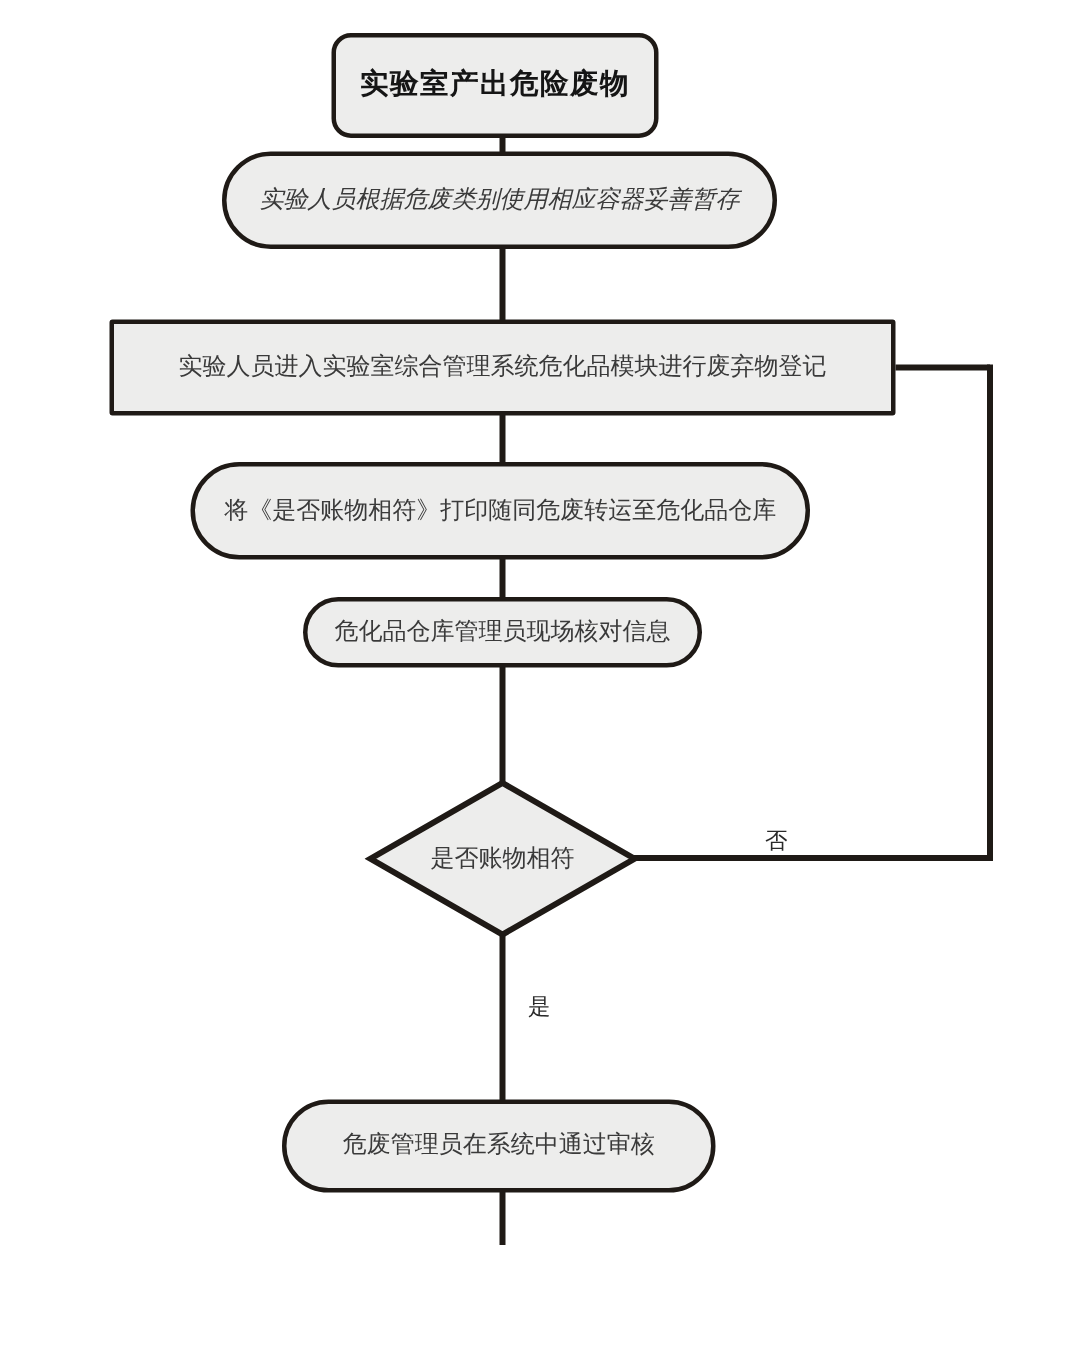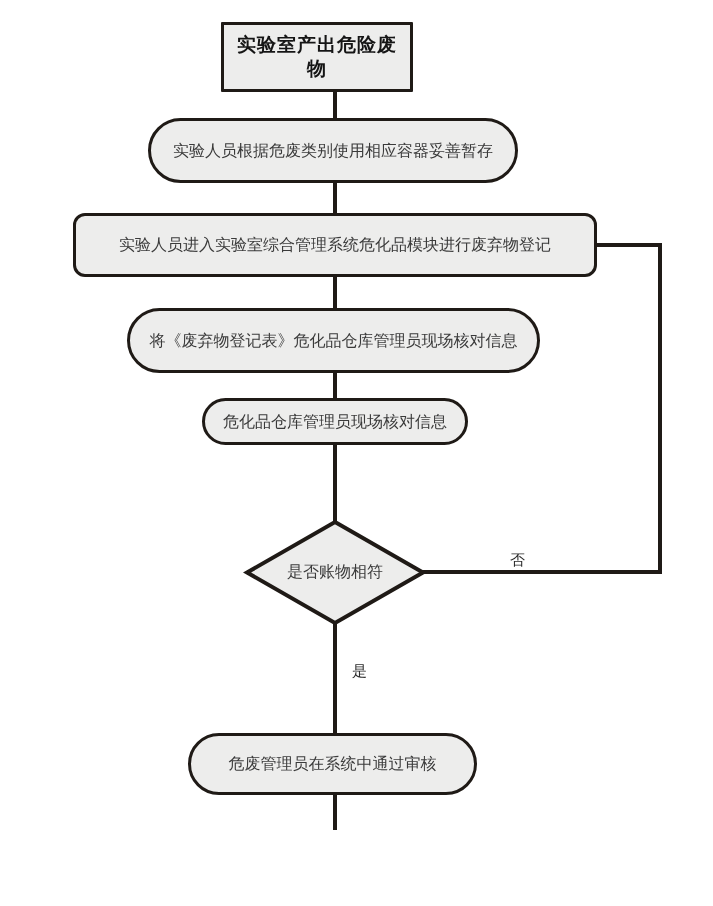--- a/index.html
+++ b/index.html
@@ -30,30 +30,30 @@
     font-size: 16px;
     line-height: 1.25;
     display: flex;
     align-items: center;
     justify-content: center;
     text-align: center;
     z-index: 2;
     padding: 0 10px;
   }
   .node.start {
-    left: 221px; top: 22px; width: 192px; height: 70px;
-    border-radius: 1px;
+    left: 221px; top: 22px; width: 218px; height: 70px;
+    border-radius: 13px;
     font-weight: bold;
     font-size: 19px;
     color: #151515;
     letter-spacing: 1px;
   }
   .node.stadium { border-radius: 40px; }
-  .node.temp     { left: 148px; top: 118px; width: 370px; height: 65px; }
-  .node.register { left: 73px;  top: 213px; width: 524px; height: 64px; border-radius: 12px; }
+  .node.temp     { left: 148px; top: 101px; width: 370px; height: 65px; font-style: italic; }
+  .node.register { left: 73px;  top: 213px; width: 524px; height: 64px; border-radius: 2px; }
   .node.print    { left: 127px; top: 308px; width: 413px; height: 65px; }
   .node.verify   { left: 202px; top: 398px; width: 266px; height: 47px; }
   .node.approve  { left: 188px; top: 733px; width: 289px; height: 62px; align-items: center; }
   .node.end {
     left: 95px; top: 823px; width: 477px; height: 64px;
     border-radius: 14px;
   }
   #diamond-wrap {
     position: absolute;
     left: 243px; top: 517px;
@@ -101,21 +101,21 @@
 
   <div class="node stadium temp">
     <span>实验人员根据危废类别使用相应容器妥善暂存</span>
   </div>
 
   <div class="node register">
     <span>实验人员进入实验室综合管理系统危化品模块进行废弃物登记</span>
   </div>
 
   <div class="node stadium print">
-    <span>将《废弃物登记表》危化品仓库管理员现场核对信息</span>
+    <span>将《是否账物相符》打印随同危废转运至危化品仓库</span>
   </div>
 
   <div class="node stadium verify">
     <span>危化品仓库管理员现场核对信息</span>
   </div>
 
   <div id="diamond-wrap">
     <svg width="184" height="111" viewBox="0 0 184 111">
       <polygon points="92,5 180,55.5 92,106 4,55.5" fill="#ededec" stroke="#1f1a16" stroke-width="4" stroke-linejoin="miter"></polygon>
     </svg>

